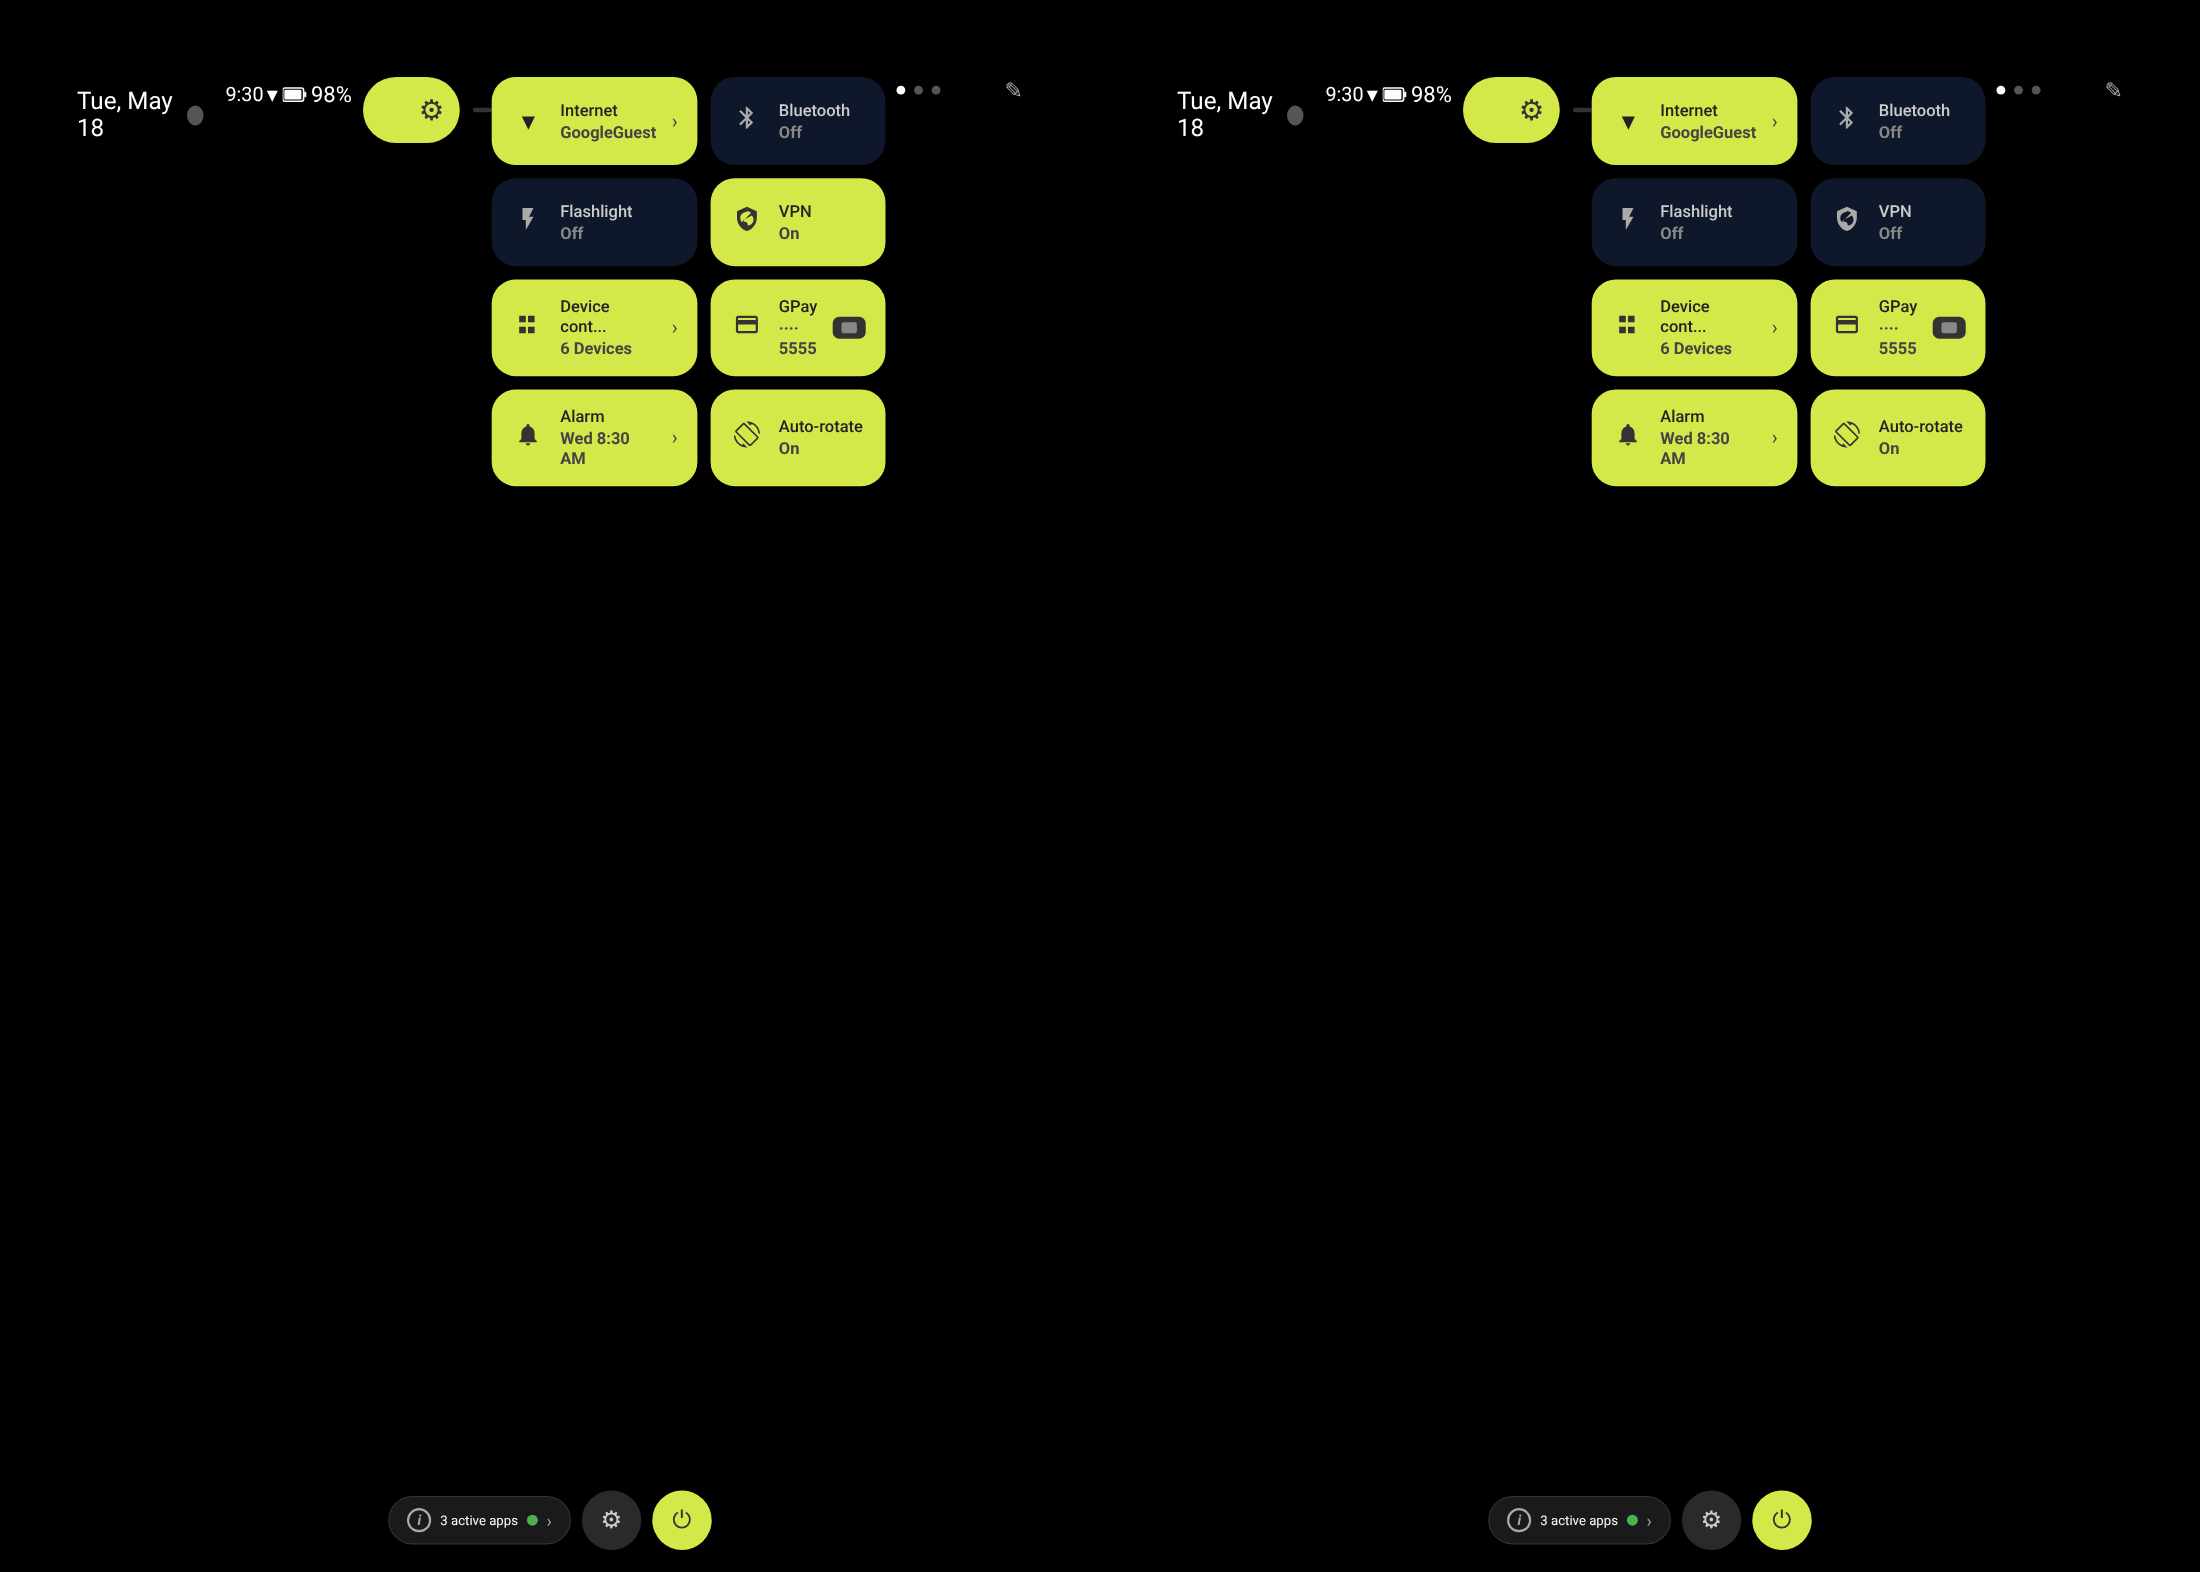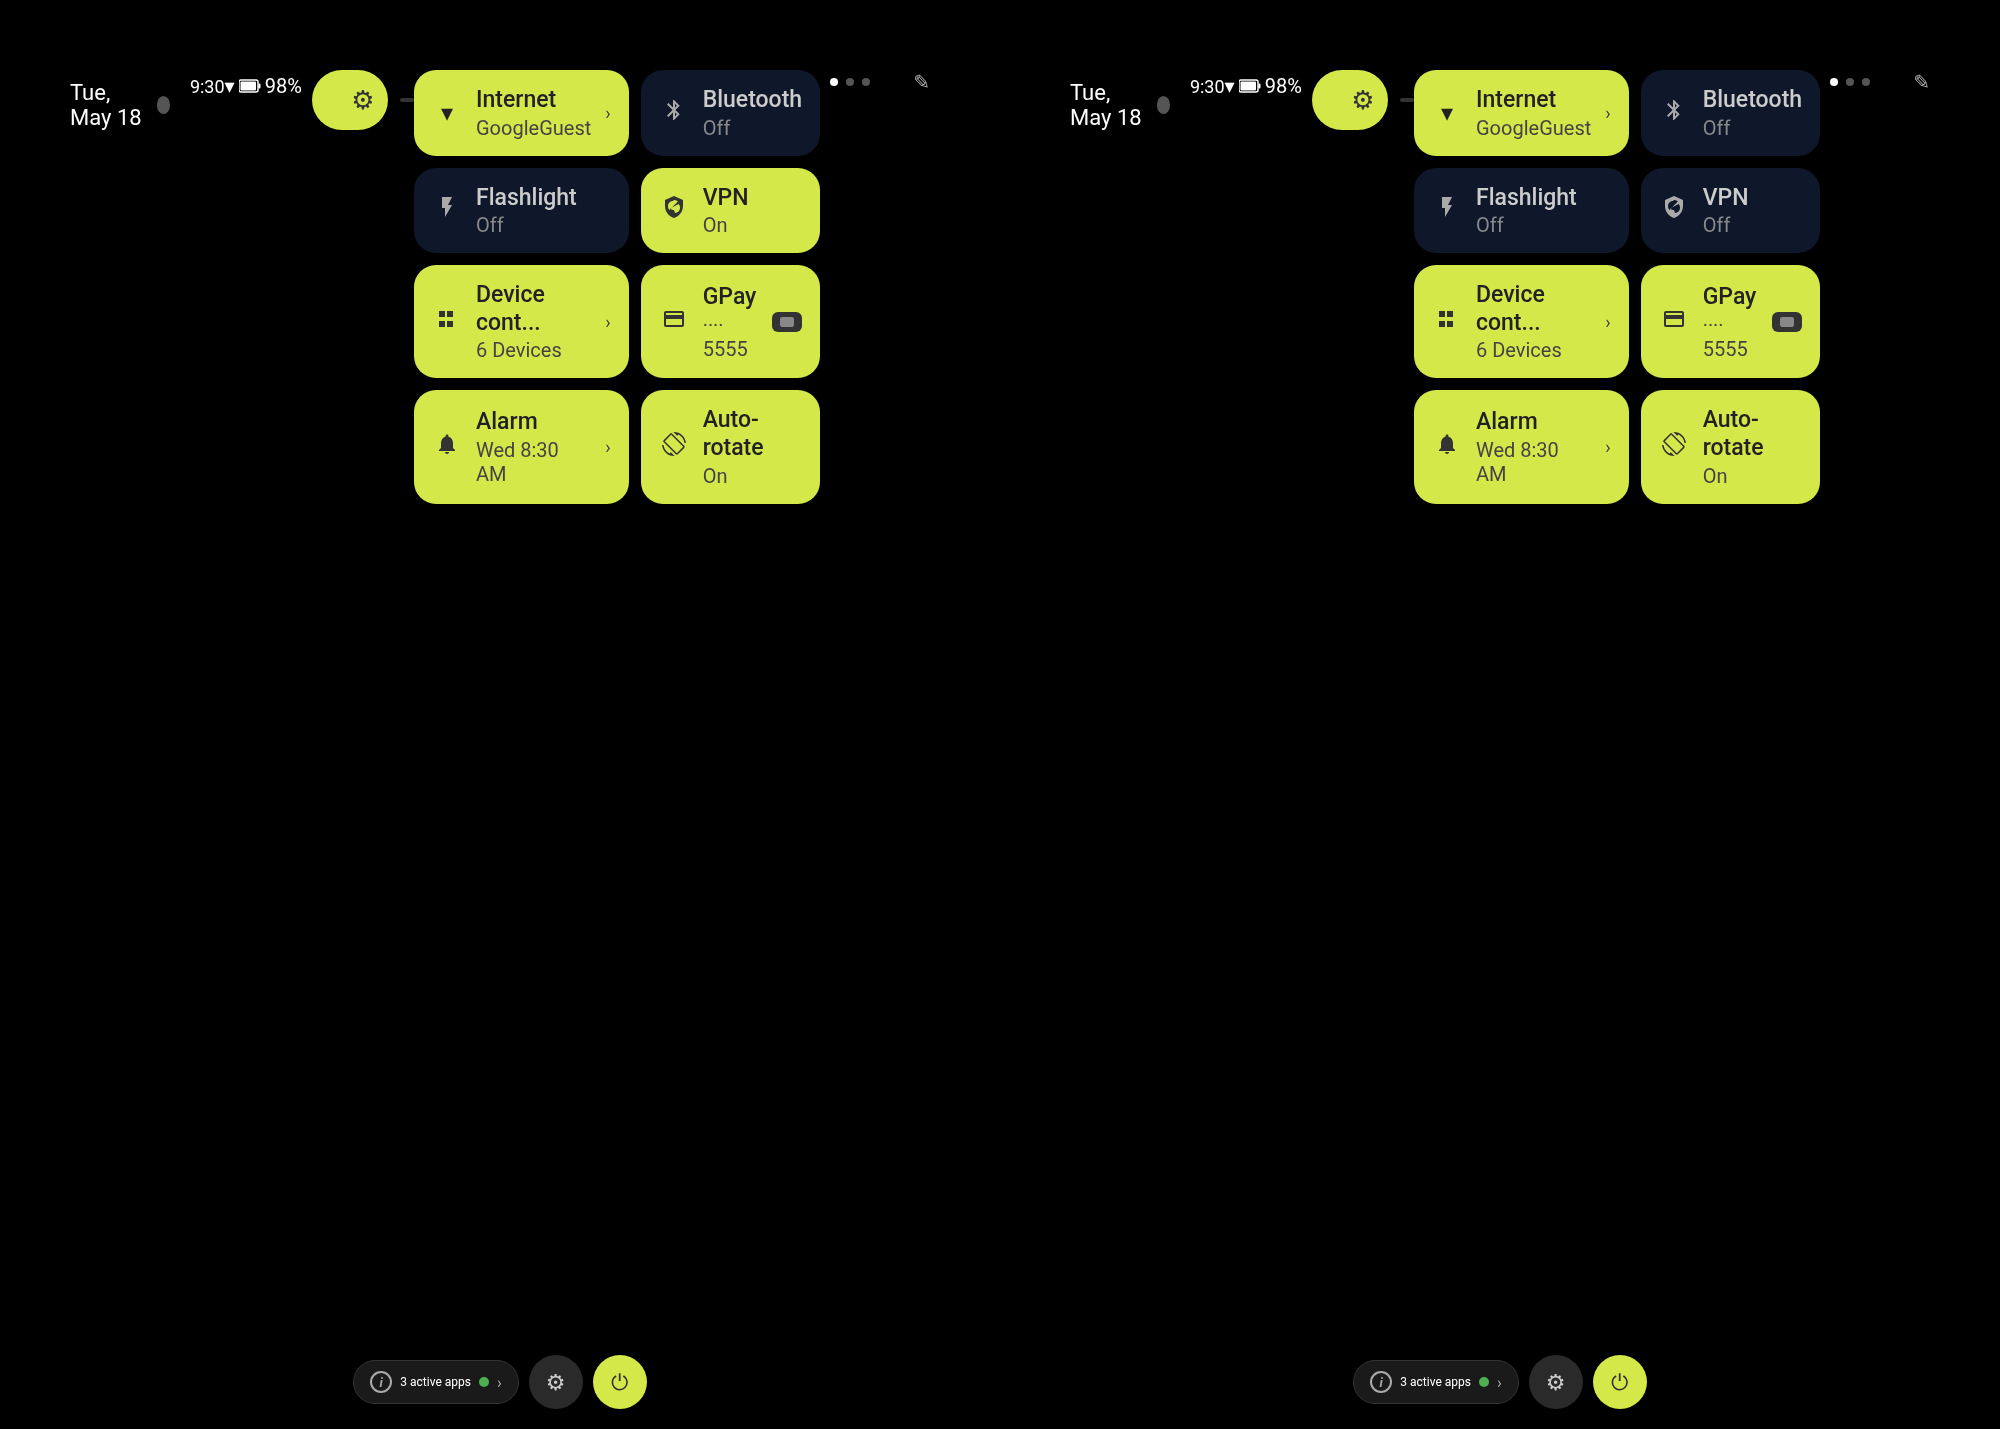--- a/index.html
+++ b/index.html
@@ -159,31 +159,31 @@
       width: 30px;
       text-align: center;
     }
 
     .tile-active .tile-icon { color: #222; }
     .tile-inactive .tile-icon { color: #aaa; }
 
     .tile-text { flex: 1; }
 
     .tile-title {
-      font-size: 23px;
+      font-size: 15px;
       font-weight: 500;
       line-height: 1.2;
     }
 
     .tile-active .tile-title { color: #222; }
     .tile-inactive .tile-title { color: #ccc; }
 
     .tile-subtitle {
-      font-size: 20px;
-      font-weight: 400;
+      font-size: 15px;
+      font-weight: 700;
       margin-top: 2px;
     }
 
     .tile-active .tile-subtitle { color: #444; }
     .tile-inactive .tile-subtitle { color: #888; }
 
     .tile-chevron {
       font-size: 18px;
       color: #555;
     }

